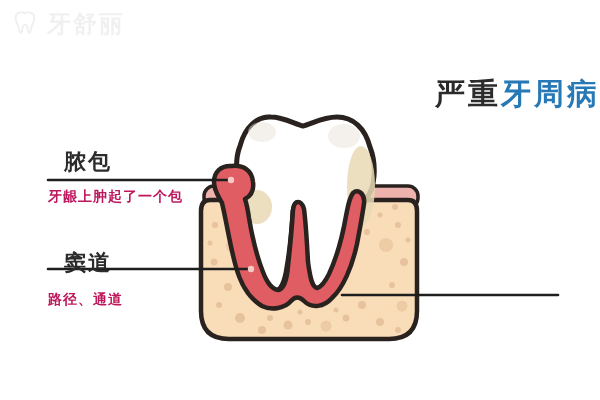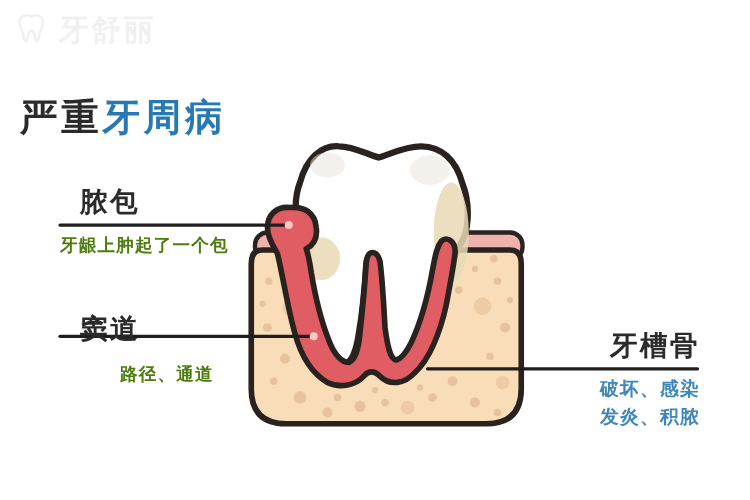--- a/index.html
+++ b/index.html
@@ -12,34 +12,34 @@
 
   .watermark {
     position:absolute; left:10px; top:8px;
     display:flex; align-items:center; gap:7px;
     opacity:.055; color:#000; font-weight:bold; font-size:24px; letter-spacing:2px;
   }
   .watermark svg { display:block; }
 
   .title {
     position:absolute; top:74px; left:0; width:100%;
-    text-align:left; font-size:30px; font-weight:bold; letter-spacing:3px;padding-left:16px;
+    text-align:right; font-size:30px; font-weight:bold; letter-spacing:3px;
   }
   .t-dark { color:var(--label_dark,#2b2b2b); }
   .t-blue { color:var(--title_blue,#2779b5); }
 
   .scene { position:absolute; inset:0; width:600px; height:400px; }
 
   .callout { position:absolute; }
   .co-title { font-size:22px; font-weight:bold; color:var(--label_dark,#2b2b2b); letter-spacing:2px;margin-left:16px; }
-  .co-sub   { font-size:14px; font-weight:bold; color:#4d7c0f; letter-spacing:1px; }
+  .co-sub   { font-size:14px; font-weight:bold; color:#be185d; letter-spacing:1px; }
   .co-abscess { left:48px; top:147px; }
   .co-abscess .co-sub { margin-top:11px; }
   .co-sinus { left:48px; top:248px; }
-  .co-sinus .co-sub { margin-top:13px;margin-left:48px; }
+  .co-sinus .co-sub { margin-top:13px; }
   .co-bone { right:40px; top:262px; text-align:right; }
   .co-bone .co-details { margin-top:9px; }
   .co-detail { font-size:15px; font-weight:bold; color:var(--detail_blue,#3f87b9); line-height:22px; letter-spacing:1px; }
 
   .pink  { fill:var(--gum_pink,#efb3ae); stroke:var(--outline_dark,#29221e); stroke-width:3.5; }
   .bone  { fill:var(--bone_tan,#f8ddb8); stroke:var(--outline_dark,#29221e); stroke-width:4.5; }
   .dot   { fill:var(--bone_spot,#d9ad87); opacity:.55; }
   .dotbig{ fill:var(--bone_spot,#d9ad87); opacity:.38; }
   .tooth { fill:var(--tooth_white,#ffffff); stroke:var(--outline_dark,#29221e); stroke-width:5; stroke-linejoin:round; }
   .stain { fill:var(--plaque_yellow,#e7d9b5); opacity:.85; }
@@ -167,21 +167,14 @@
   <div class="callout co-abscess">
     <div class="co-title">脓包</div>
     <div class="co-sub">牙龈上肿起了一个包</div>
   </div>
 
   <div class="callout co-sinus">
     <div class="co-title">窦道</div>
     <div class="co-sub">路径、通道</div>
   </div>
 
-  <div class="callout co-bone">
-    <div class="co-title">牙槽骨</div>
-    <div class="co-details">
-      <div class="co-detail">破坏、感染</div>
-      <div class="co-detail">发炎、积脓</div>
-    </div>
-  </div>
 
 </div>
 
 </body></html>

